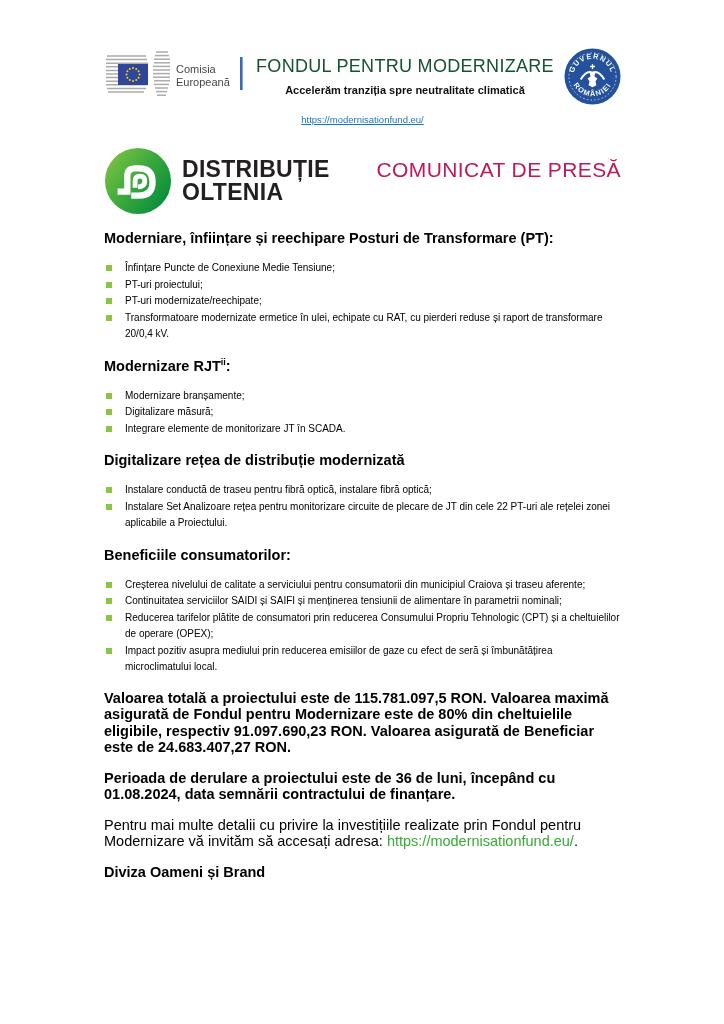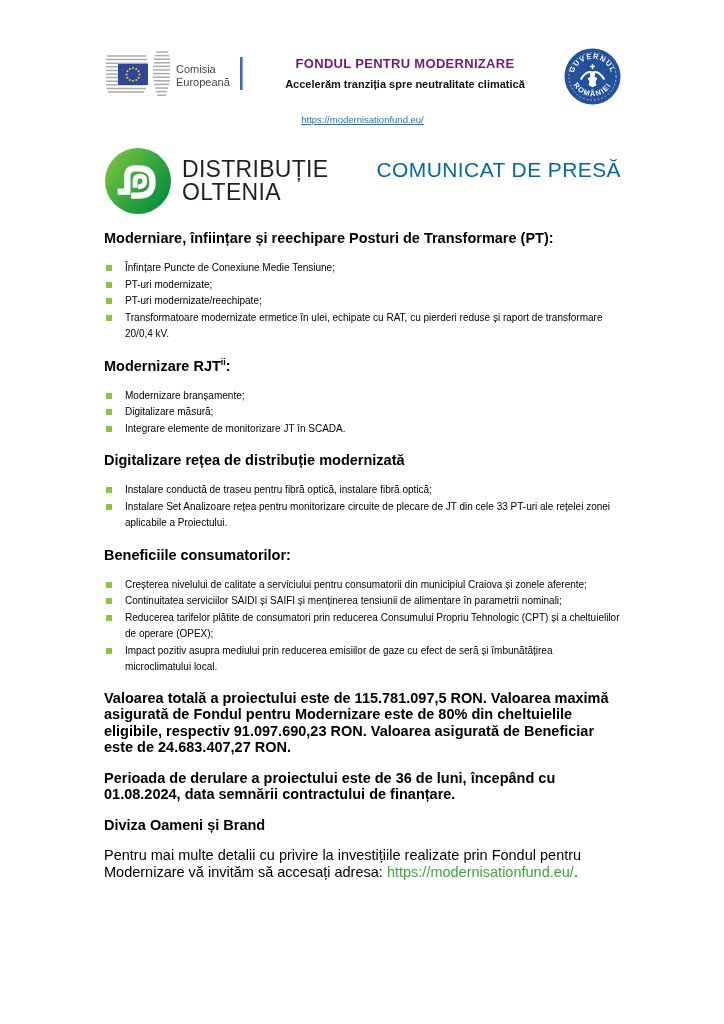--- a/index.html
+++ b/index.html
@@ -6,32 +6,32 @@
   .page {
     position:relative; width:724px; height:1024px; background:#ffffff;
     font-family:"Liberation Sans", sans-serif; color:#000; overflow:hidden;
   }
   .content { position:absolute; left:104px; width:517px; top:48px; }
 
   
   .header { display:flex; align-items:flex-start; }
   .eu-logo { display:flex; align-items:flex-start; }
   .header-center { flex:1; text-align:center; padding-top:8px; }
-  .fund-title { color:#701a75; font-weight:bold; font-size:13px; letter-spacing:.3px; }
+  .fund-title { color:#14532d; font-weight:normal; font-size:18px; letter-spacing:.3px; }
   .fund-sub { font-weight:bold; font-size:11px; margin-top:7px; color:#111; }
   .seal-svg { width:57px; height:57px; flex:0 0 auto; }
   .header-link { text-align:center; margin-top:9px; font-size:9.5px; }
   .header-link a { color:#1B75BC; text-decoration:underline; }
 
   
   .brand-row { display:flex; align-items:flex-start; margin-top:22px; }
   .brand-logo-svg { width:68px; height:68px; flex:0 0 auto; }
-  .brand-text { margin-left:10px; font-weight:normal; font-size:23px; line-height:23px;
+  .brand-text { margin-left:10px; font-weight:bold; font-size:23px; line-height:23px;
                 color:#231F20; letter-spacing:.3px; padding-top:11px; }
-  .press-title { margin-left:auto; font-size:21px; color:#0369a1; letter-spacing:.4px; padding-top:11px; }
+  .press-title { margin-left:auto; font-size:21px; color:#be185d; letter-spacing:.4px; padding-top:11px; }
 
   
   .section-heading { font-weight:bold; font-size:14.5px; line-height:16px; margin-top:15px; }
   ul.bullets { list-style:none; margin:14px 0 0 0; padding:0; }
   li.bullet { position:relative; padding-left:21px; font-size:10px; line-height:16.5px; }
   .sq { position:absolute; left:2px; top:5px; width:6px; height:6px; background:#8CC641; }
   sup { font-size:62%; vertical-align:super; line-height:0;text-align:center; }
 
   .para { font-size:14.5px; line-height:16.5px; margin:14px 0 0 0; }
   .para.bold { font-weight:bold; }
@@ -149,53 +149,53 @@
         <div>DISTRIBUȚIE</div>
         <div>OLTENIA</div>
       </div>
       <div class="press-title">COMUNICAT DE PRESĂ</div>
     </div>
 
     <div>
       <div class="section-heading">Moderniare, înființare și reechipare Posturi de Transformare (PT):</div>
       <ul class="bullets">
         <li class="bullet"><span class="sq"></span><span>Înfințare Puncte de Conexiune Medie Tensiune;</span></li>
-        <li class="bullet"><span class="sq"></span><span>PT-uri modernizate;</span></li>
+        <li class="bullet"><span class="sq"></span><span>PT-uri proiectului;</span></li>
         <li class="bullet"><span class="sq"></span><span>PT-uri modernizate/reechipate;</span></li>
         <li class="bullet"><span class="sq"></span><span>Transformatoare modernizate ermetice în ulei, echipate cu RAT, cu pierderi reduse și raport de transformare 20/0,4 kV.</span></li>
       </ul>
     </div>
 
     <div>
       <div class="section-heading"><span>Modernizare RJT</span><sup>ii</sup><span>:</span></div>
       <ul class="bullets">
         <li class="bullet"><span class="sq"></span><span>Modernizare branșamente;</span></li>
         <li class="bullet"><span class="sq"></span><span>Digitalizare măsură;</span></li>
         <li class="bullet"><span class="sq"></span><span>Integrare elemente de monitorizare JT în SCADA.</span></li>
       </ul>
     </div>
 
     <div>
       <div class="section-heading">Digitalizare rețea de distribuție modernizată</div>
       <ul class="bullets">
         <li class="bullet"><span class="sq"></span><span>Instalare conductă de traseu pentru fibră optică, instalare fibră optică;</span></li>
-        <li class="bullet"><span class="sq"></span><span>Instalare Set Analizoare rețea pentru monitorizare circuite de plecare de JT din cele 33 PT-uri ale rețelei zonei aplicabile a Proiectului.</span></li>
+        <li class="bullet"><span class="sq"></span><span>Instalare Set Analizoare rețea pentru monitorizare circuite de plecare de JT din cele 22 PT-uri ale rețelei zonei aplicabile a Proiectului.</span></li>
       </ul>
     </div>
 
     <div>
       <div class="section-heading">Beneficiile consumatorilor:</div>
       <ul class="bullets">
-        <li class="bullet"><span class="sq"></span><span>Creșterea nivelului de calitate a serviciului pentru consumatorii din municipiul Craiova și zonele aferente;</span></li>
+        <li class="bullet"><span class="sq"></span><span>Creșterea nivelului de calitate a serviciului pentru consumatorii din municipiul Craiova și traseu aferente;</span></li>
         <li class="bullet"><span class="sq"></span><span>Continuitatea serviciilor SAIDI și SAIFI și menținerea tensiunii de alimentare în parametrii nominali;</span></li>
         <li class="bullet"><span class="sq"></span><span>Reducerea tarifelor plătite de consumatori prin reducerea Consumului Propriu Tehnologic (CPT) și a cheltuielilor de operare (OPEX);</span></li>
         <li class="bullet"><span class="sq"></span><span>Impact pozitiv asupra mediului prin reducerea emisiilor de gaze cu efect de seră și îmbunătățirea microclimatului local.</span></li>
       </ul>
     </div>
 
     <p class="para bold">Valoarea totală a proiectului este de 115.781.097,5 RON. Valoarea maximă asigurată de Fondul pentru Modernizare este de 80% din cheltuielile eligibile, respectiv 91.097.690,23 RON. Valoarea asigurată de Beneficiar este de 24.683.407,27 RON.</p>
     <p class="para bold">Perioada de derulare a proiectului este de 36 de luni, începând cu 01.08.2024, data semnării contractului de finanțare.</p>
+    <p class="para"><span>Pentru mai multe detalii cu privire la investițiile realizate prin Fondul pentru Modernizare vă invităm să accesați adresa: </span><a href="#" class="green-link">https://modernisationfund.eu/</a><span>.</span></p>
     <p class="para bold">Diviza Oameni și Brand</p>
-    <p class="para"><span>Pentru mai multe detalii cu privire la investițiile realizate prin Fondul pentru Modernizare vă invităm să accesați adresa: </span><a href="#" class="green-link">https://modernisationfund.eu/</a><span>.</span></p>
 
   </div>
 
 </div>
 
 </body></html>

